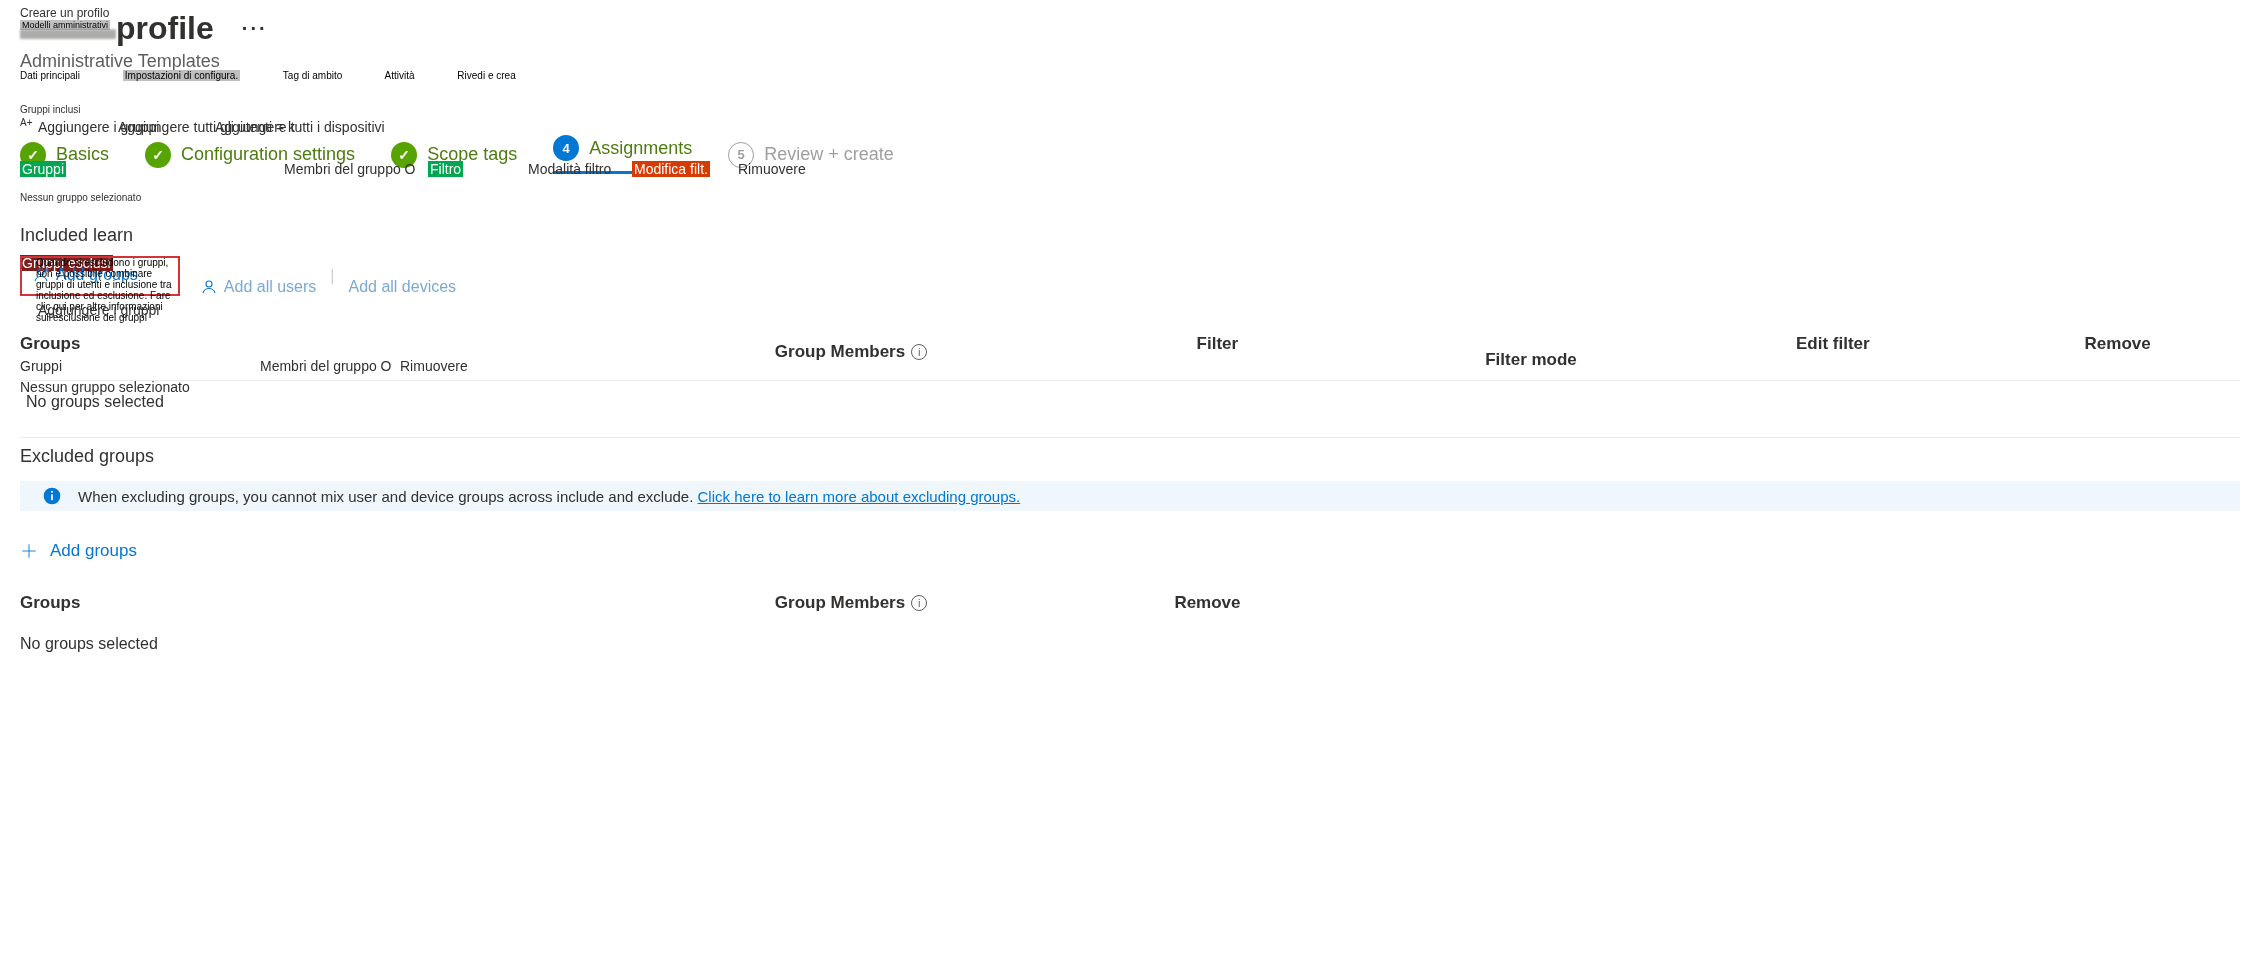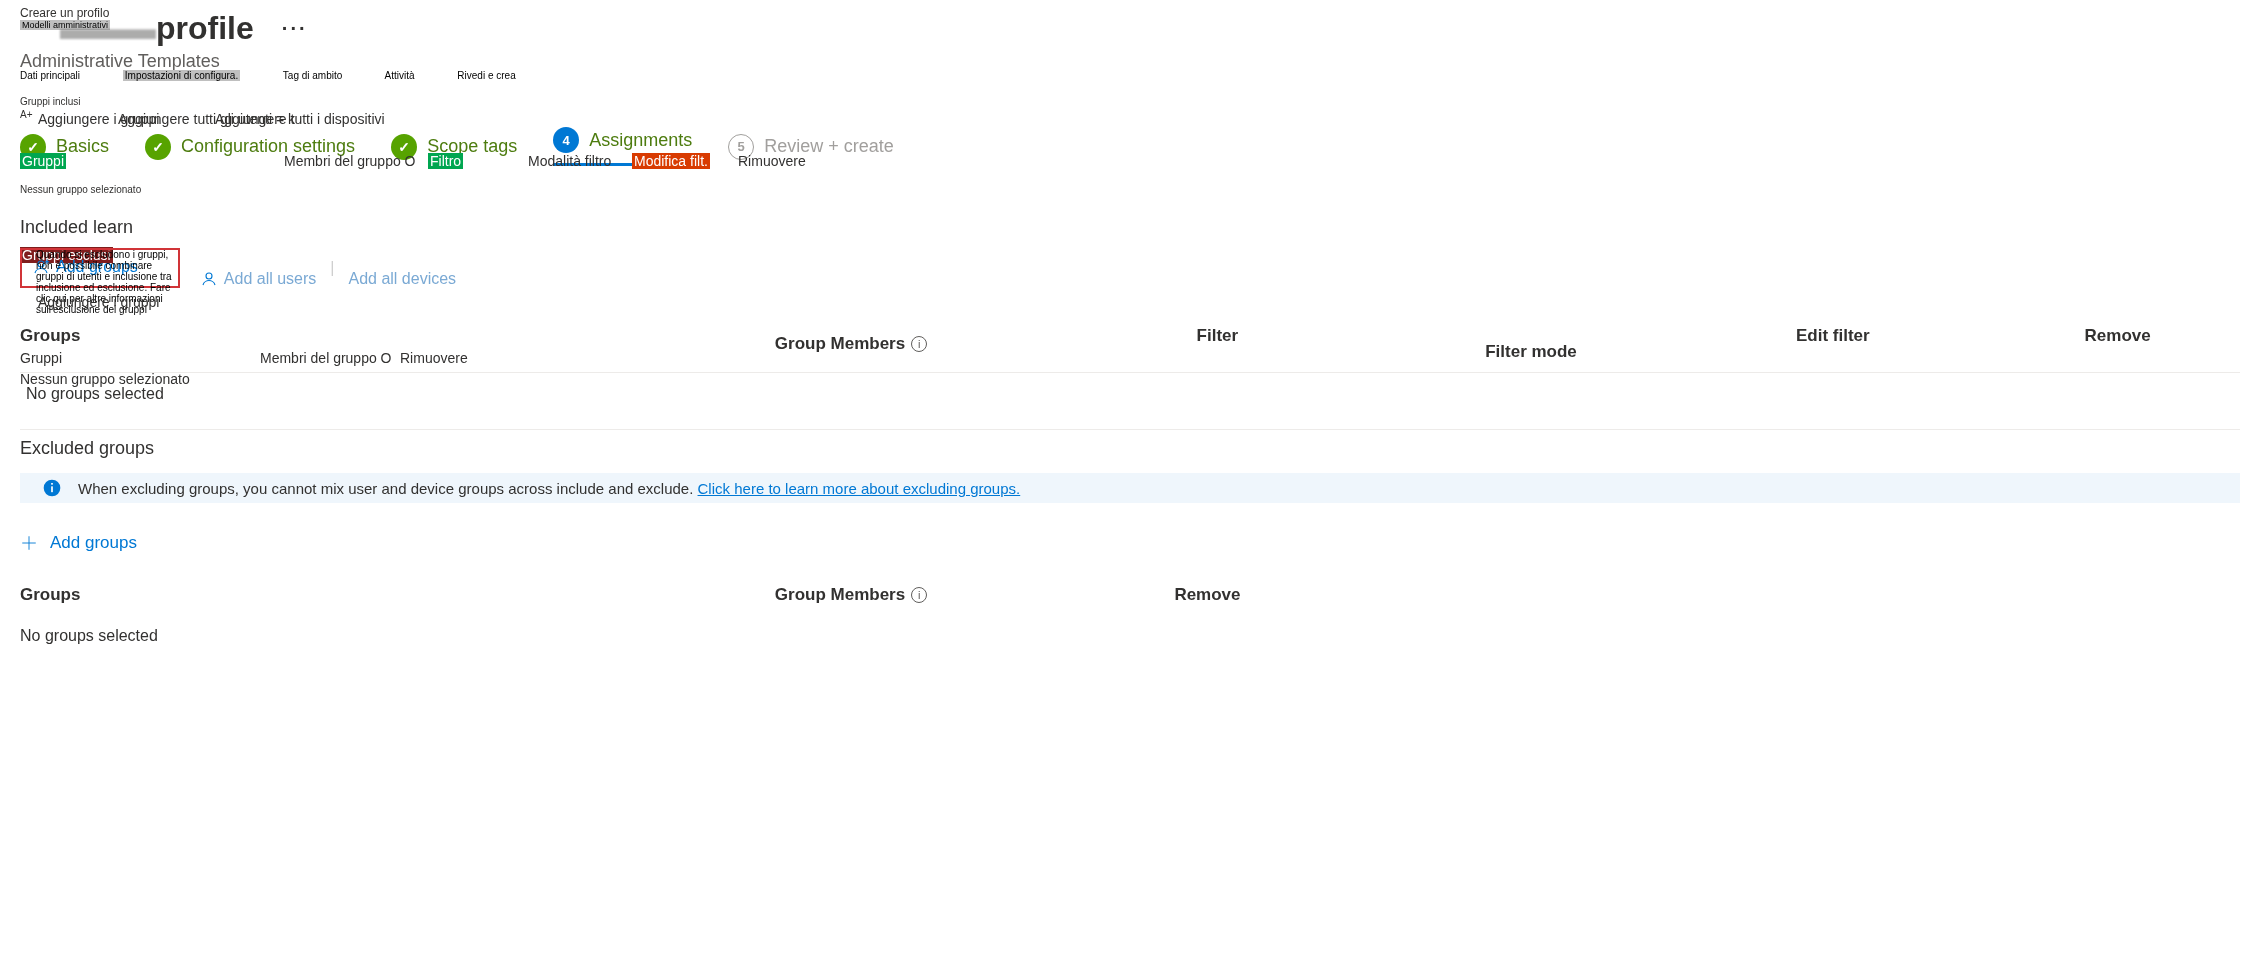--- a/index.html
+++ b/index.html
@@ -16,35 +16,34 @@
   .hl-red { background: #d83b01; color:#fff; padding:0 2px; font-size:9px; }
 
   .header { position: relative; }
   .page-title {
     font-size: 32px;
     font-weight: 600;
     margin-bottom: 4px;
     display: flex;
     align-items: center;
     gap: 28px;
-    margin-left: 40px;
   }
   .subtitle-block { position: relative; }
   .subtitle { font-size: 18px; color: #605e5c; }
   .more-icon { font-size: 20px; letter-spacing: 2px; color:#323130; }
 
   .overlay-tabs-row {
     position: relative;
     height: 20px;
     font-size: 10px;
     color: #000;
   }
   .overlay-tabs-row span { margin-right: 40px; }
 
-  .section-label { font-size: 10px; margin-top: 6px; margin-bottom: 2px; }
+  .section-label { font-size: 10px; margin-top: 14px; margin-bottom: 2px; }
 
   .wizard-steps {
     display: flex;
     align-items: center;
     gap: 36px;
     margin-top: 6px;
     position: relative;
   }
   .step { display: flex; align-items: center; gap: 10px; font-size: 18px; }
   .step-circle {

